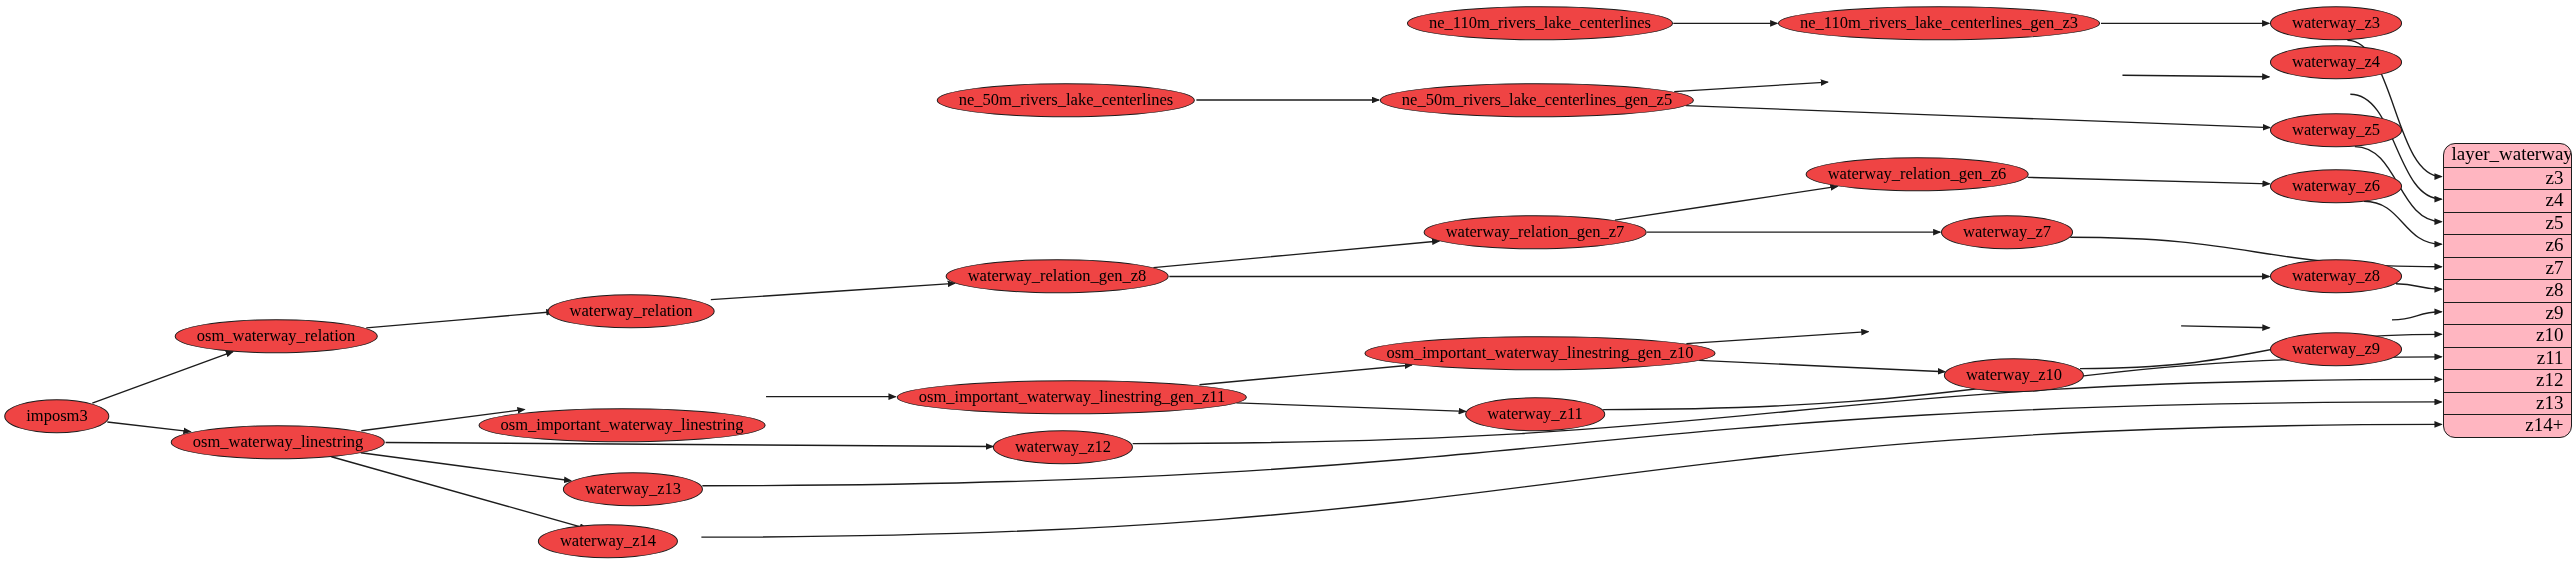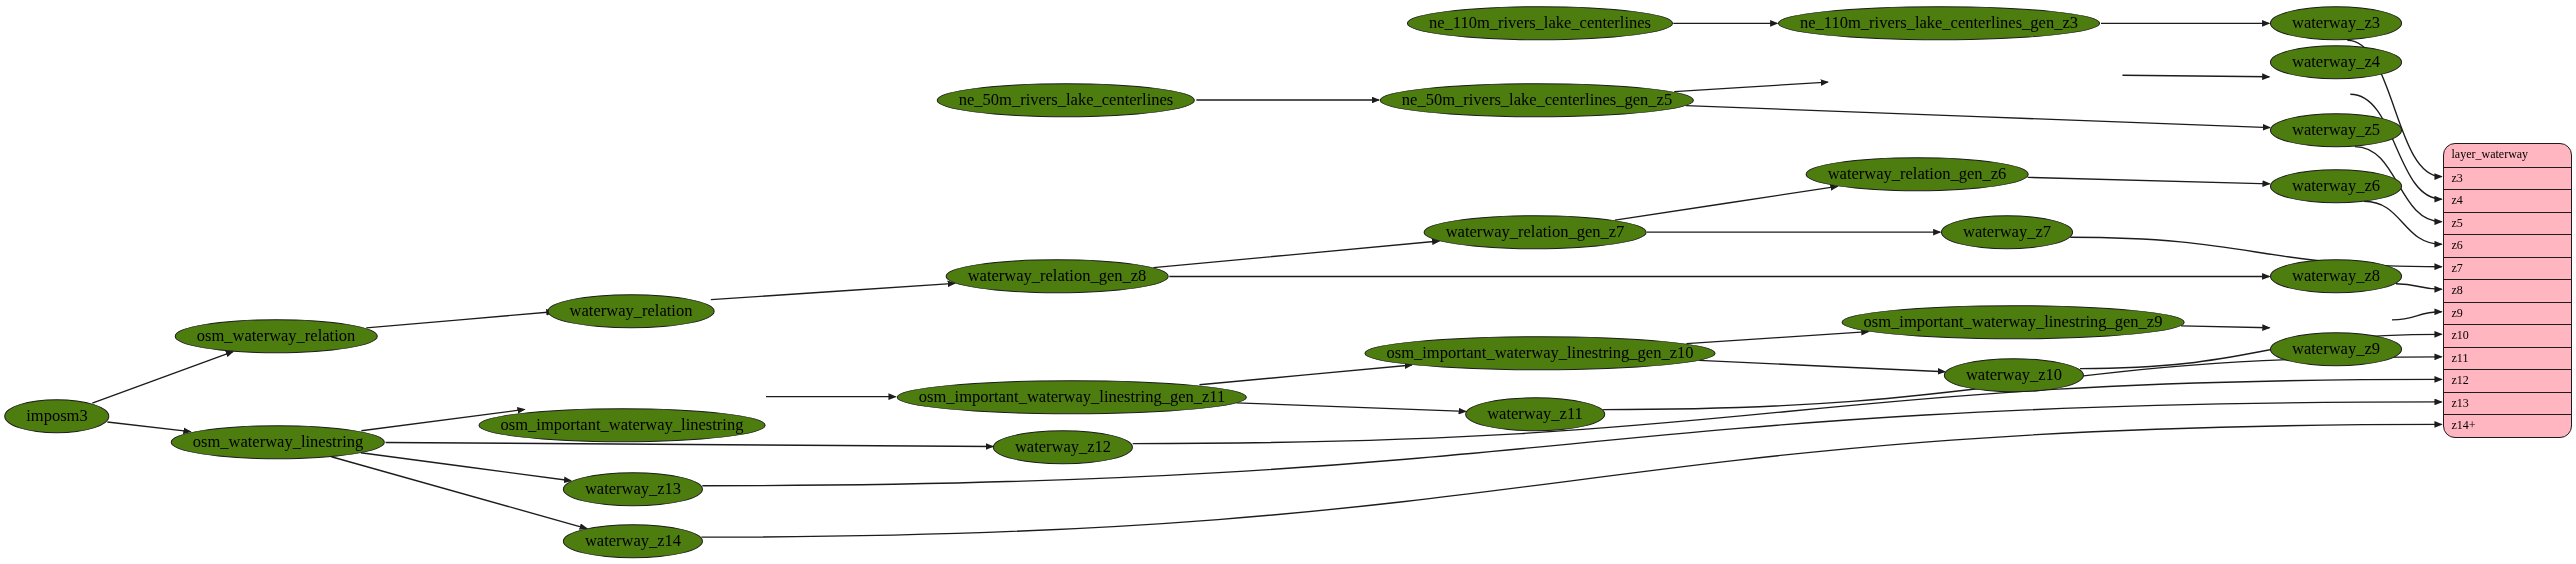--- a/index.html
+++ b/index.html
@@ -1,32 +1,32 @@
 <!DOCTYPE html>
 <html style="font-size:12px"><head>
 <meta charset="utf-8">
 <style>
   html,body{margin:0;padding:0;background:#ffffff;}
   body{width:2576px;height:565px;font-family:"Liberation Serif","DejaVu Serif",serif;color:#000;}
   #graph{position:relative;width:2576px;height:565px;overflow:hidden;}
   #edges{position:absolute;left:0;top:0;z-index:1;}
   .node{
     position:absolute;transform:translate(-50%,-50%);
-    background:#4d7c0f;border:1.5px solid #1c1c1c;border-radius:50%;
+    background:#ef4444;border:1.5px solid #1c1c1c;border-radius:50%;
     padding:7.5px 21px;font-size:16.5px;line-height:1;white-space:nowrap;
     z-index:2;text-align:center;
   }
   .dbtable{
     position:absolute;z-index:2;background:#ffb6c1;
     border:1.5px solid #1c1c1c;border-radius:12px;overflow:hidden;
     box-sizing:border-box;
   }
   .dbtable .row{
     box-sizing:border-box;height:22.5px;line-height:20px;
-    text-align:left;font-size:12px;border-top:1.5px solid #1c1c1c;
+    text-align:right;font-size:19px;border-top:1.5px solid #1c1c1c;
     padding:0 7.5px;white-space:nowrap;
   }
   .dbtable .row:first-child{border-top:none;}
 </style>
 </head>
 <body>
 
 <div id="graph">
   <svg id="edges" width="2576" height="565" viewBox="0 0 3430 752">
     <defs>
@@ -89,34 +89,33 @@
       <div class="row">z12</div>
       <div class="row">z13</div>
       <div class="row">z14+</div>
     </div>
 <div class="node" style="left: 57px; top: 416px;">imposm3</div>
     <div class="node" style="left: 278px; top: 442px;">osm_waterway_linestring</div>
     <div class="node" style="left: 276px; top: 336px;">osm_waterway_relation</div>
     <div class="node" style="left: 631px; top: 311px;">waterway_relation</div>
     <div class="node" style="left: 622px; top: 397px; margin-top: 28px;">osm_important_waterway_linestring</div>
     <div class="node" style="left: 633px; top: 489px;">waterway_z13</div>
-    <div class="node" style="left: 633px; top: 541px; text-align: center;">waterway_z14</div>
+    <div class="node" style="left: 608px; top: 541px; text-align: center;">waterway_z14</div>
     <div class="node" style="left: 1066px; top: 100px;">ne_50m_rivers_lake_centerlines</div>
     <div class="node" style="left: 1057px; top: 276px;">waterway_relation_gen_z8</div>
     <div class="node" style="left: 1072px; top: 397px;">osm_important_waterway_linestring_gen_z11</div>
     <div class="node" style="left: 1063px; top: 447px;">waterway_z12</div>
     <div class="node" style="left: 1540px; top: 23px;">ne_110m_rivers_lake_centerlines</div>
     <div class="node" style="left: 1537px; top: 100px;">ne_50m_rivers_lake_centerlines_gen_z5</div>
     <div class="node" style="left: 1535px; top: 232px;">waterway_relation_gen_z7</div>
     <div class="node" style="left: 1540px; top: 353px;">osm_important_waterway_linestring_gen_z10</div>
     <div class="node" style="left: 1535px; top: 414px;">waterway_z11</div>
     <div class="node" style="left: 1939px; top: 23px;">ne_110m_rivers_lake_centerlines_gen_z3</div>
     <div class="node" style="left: 1917px; top: 174px;">waterway_relation_gen_z6</div>
     <div class="node" style="left: 2007px; top: 232px;">waterway_z7</div>
-    <div class="node" style="left: 2013px; top: 322px;">osm_important_waterway_linestring_gen_z9</div>
     <div class="node" style="left: 2014px; top: 375px;">waterway_z10</div>
     <div class="node" style="left: 2336px; top: 23px;">waterway_z3</div>
     <div class="node" style="left: 2336px; top: 62px;">waterway_z4</div>
     <div class="node" style="left: 2336px; top: 130px;">waterway_z5</div>
     <div class="node" style="left: 2336px; top: 186px; text-align: right;">waterway_z6</div>
     <div class="node" style="left: 2336px; top: 276px;">waterway_z8</div>
     <div class="node" style="left: 2336px; top: 329px; margin-top: 20px;">waterway_z9</div>
   </div>
 
 

